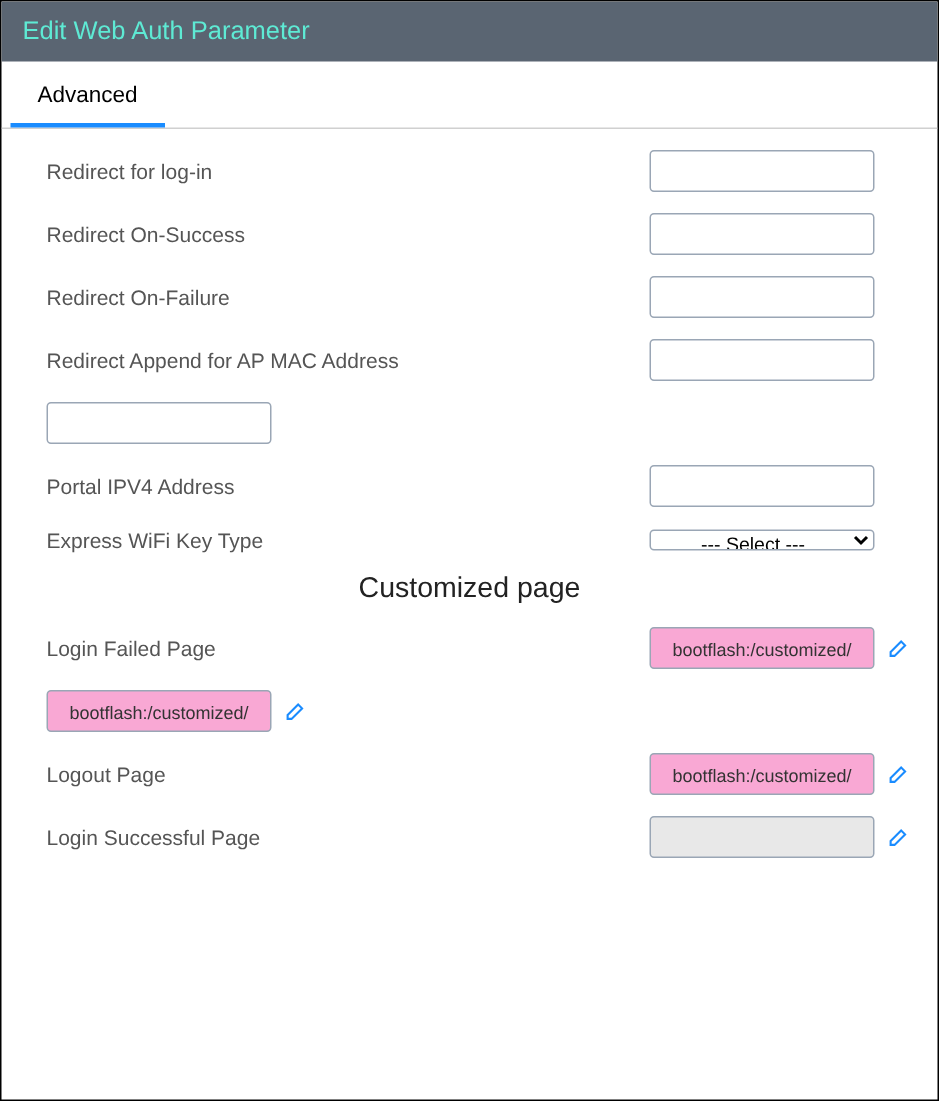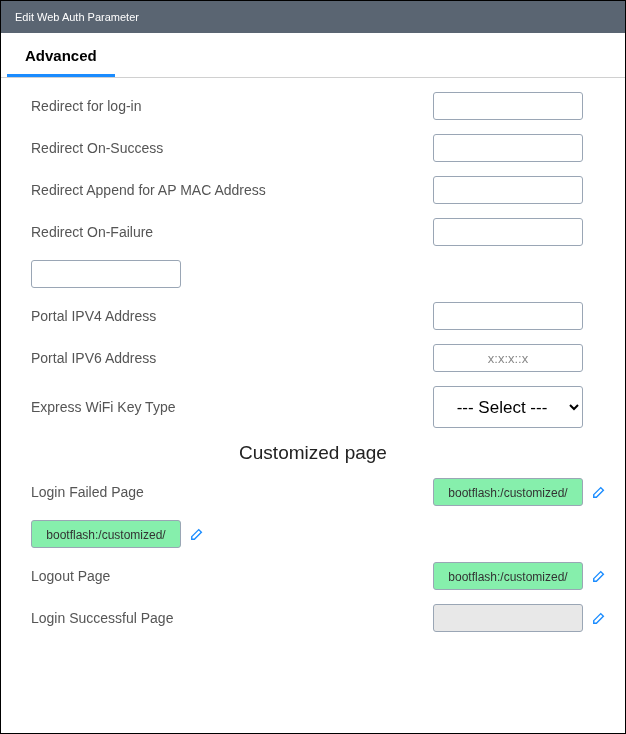--- a/index.html
+++ b/index.html
@@ -7,40 +7,40 @@
     font-family: Arial, Helvetica, sans-serif;
     font-size: 14px;
     color: #333;
     width: 626px;
     height: 734px;
     border: 1px solid #000;
     background: #fff;
   }
   .titlebar {
     background: #5a6572;
-    color: #ffffff;
+    color: #5eead4;
     padding: 10px 14px;
-    font-size: 11px;
+    font-size: 17px;
     font-weight: 400;
   }
   .tabs {
     display: flex;
     border-bottom: 1px solid #d0d0d0;
     padding: 0 6px;
   }
   .tab {
     padding: 14px 18px 10px 18px;
     color: #8a8a8a;
     cursor: pointer;
     border-bottom: 3px solid transparent;
     font-size: 15px;
   }
   .tab.active {
     color: #000;
-    font-weight: 700;
+    font-weight: 400;
     border-bottom: 3px solid #1a8cff;
   }
   .section-heading {
     text-align: center;
     font-size: 19px;
     color: #222;
     margin: 14px 0 12px 0;
     font-weight: 400;
   }
   .form-area {
@@ -68,37 +68,37 @@
     height: 28px;
     border: 1px solid #9aa6b5;
     border-radius: 3px;
     padding: 0 8px;
     font-size: 13px;
     background: #fff;
   }
   .text-input::placeholder { color: #888; text-align: center; }
   .select-input {
     width: 150px;
-    height: 42px;
+    height: 14px;
     border: 1px solid #9aa6b5;
     border-radius: 3px;
     padding: 0 6px;
-    font-size: 17px;
+    font-size: 13px;
     background: #fff;
     text-align: center;
     text-align-last: center;
   }
   .readonly-input {
     width: 150px;
     height: 28px;
     border: 1px solid #9aa6b5;
     border-radius: 3px;
     padding: 0 6px;
     font-size: 12px;
-    background: #86efac;
+    background: #f9a8d4;
     color: #333;
     overflow: hidden;
     white-space: nowrap;
     text-align: center;
     line-height: 28px;
   }
   .readonly-input.empty { background: #e8e8e8; }
   .edit-icon {
     color: #1a8cff;
     cursor: pointer;
@@ -130,53 +130,47 @@
   </div>
 
   <div class="field-row">
     <div class="field-label">Redirect On-Success</div>
     <div class="field-input-wrap">
       <input type="text" class="text-input" value="" style="">
     </div>
   </div>
 
   <div class="field-row">
+    <div class="field-label">Redirect On-Failure</div>
+    <div class="field-input-wrap">
+      <input type="text" class="text-input" value="" style="">
+    </div>
+  </div>
+
+  <div class="field-row">
     <div class="field-label">Redirect Append for AP MAC Address</div>
     <div class="field-input-wrap">
       <input type="text" class="text-input" value="" style="">
     </div>
   </div>
 
   <div class="field-row">
-    <div class="field-label">Redirect On-Failure</div>
-    <div class="field-input-wrap">
-      <input type="text" class="text-input" value="" style="">
-    </div>
-  </div>
-
-  <div class="field-row">
     <div class="field-input-wrap">
       <input type="text" class="text-input" value="" style="">
     </div>
   </div>
 
 
   <div class="field-row">
     <div class="field-label">Portal IPV4 Address</div>
     <div class="field-input-wrap">
       <input type="text" class="text-input" value="" style="">
     </div>
   </div>
 
-  <div class="field-row">
-    <div class="field-label">Portal IPV6 Address</div>
-    <div class="field-input-wrap">
-      <input type="text" class="text-input" placeholder="x:x:x::x" style="">
-    </div>
-  </div>
 
   <div class="field-row">
     <div class="field-label">Express WiFi Key Type</div>
     <div class="field-input-wrap">
       <select class="select-input">
         <option>--- Select ---</option>
       </select>
     </div>
   </div>
 

